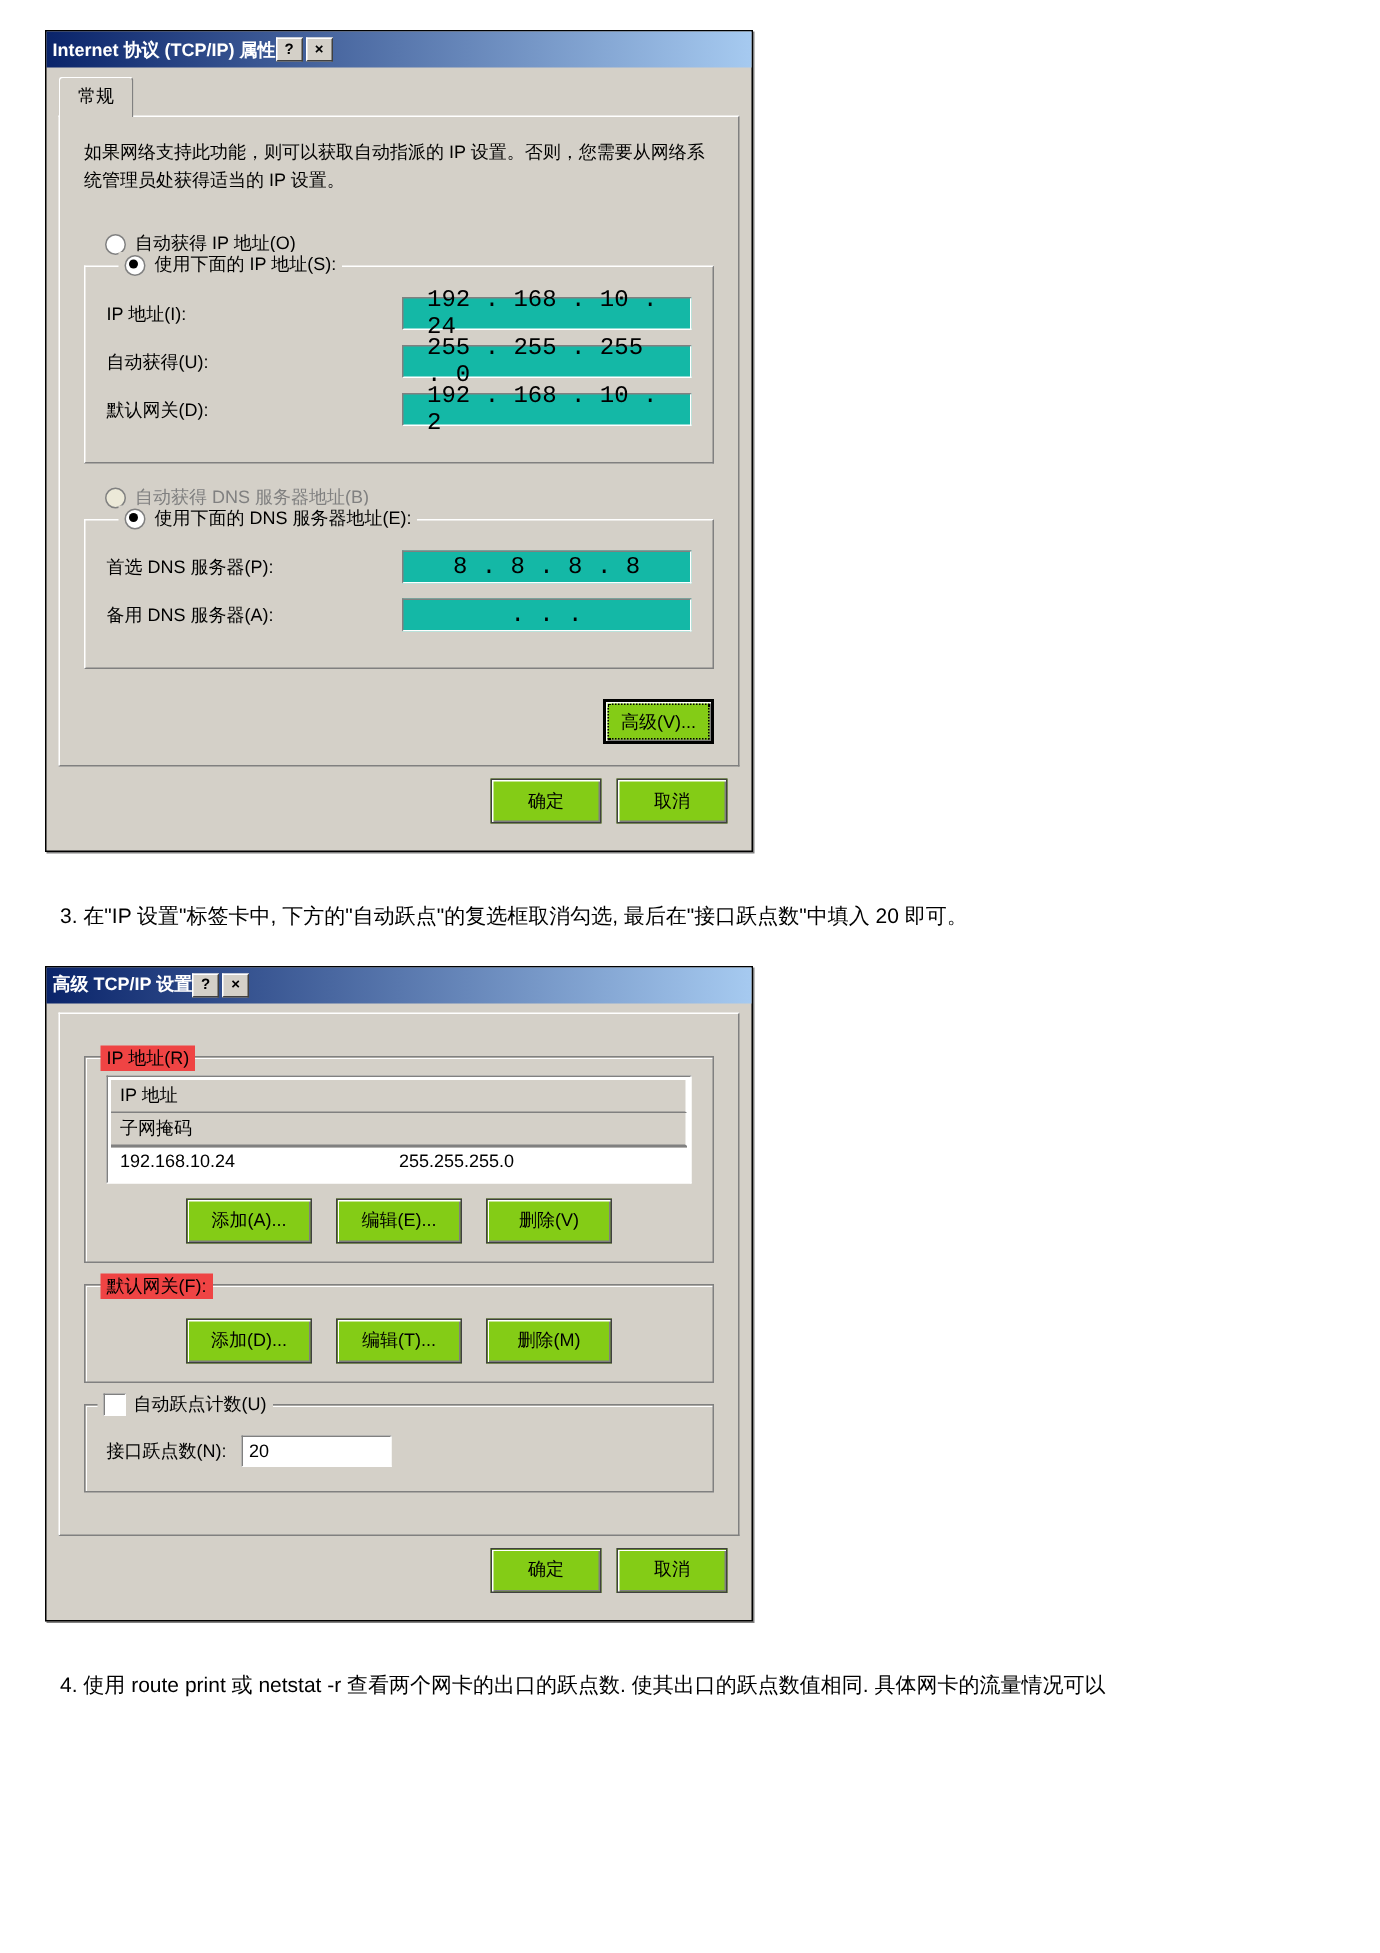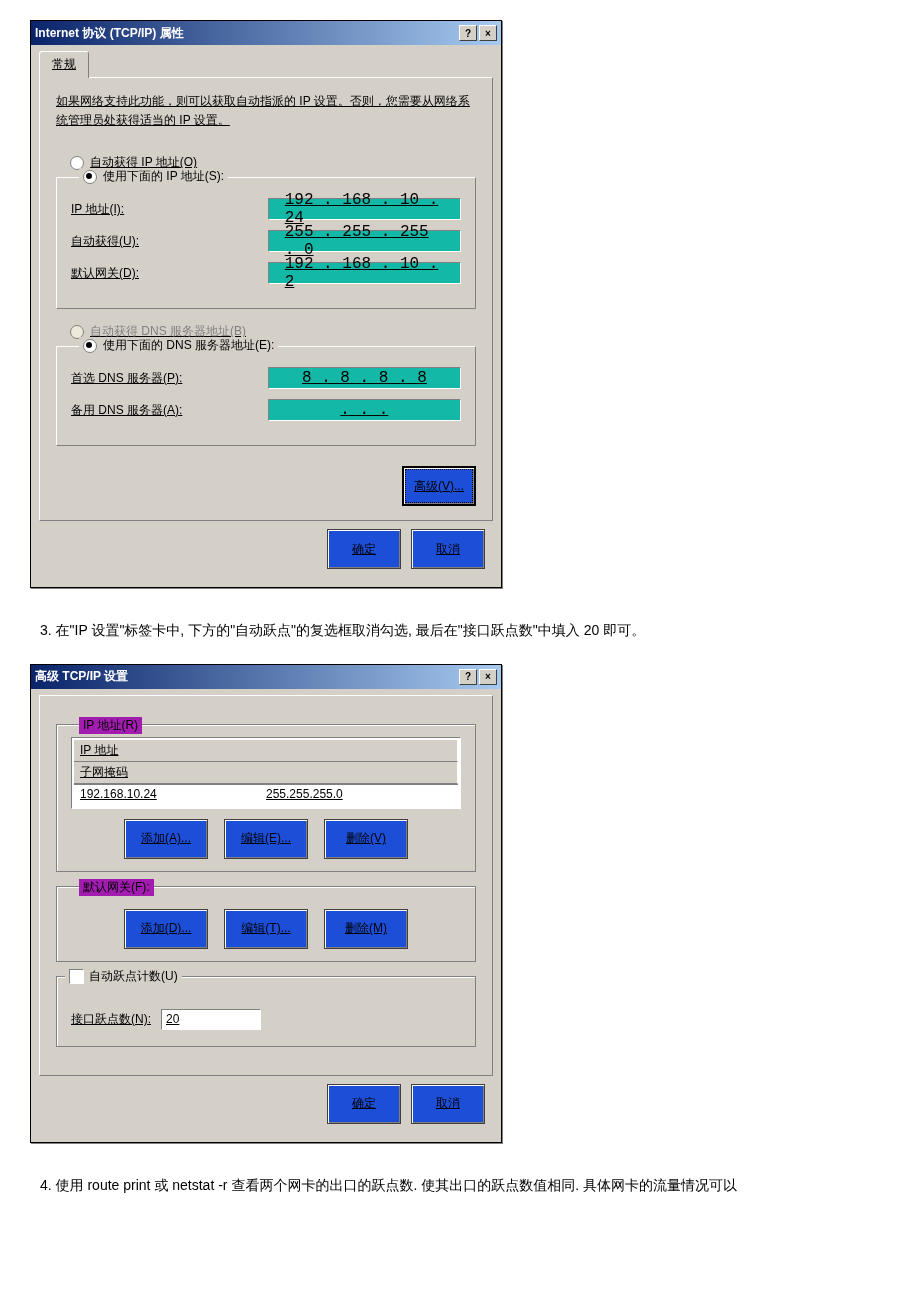--- a/index.html
+++ b/index.html
@@ -19,37 +19,37 @@
   box-shadow: 1px 1px 0 #808080;
   margin-bottom: 30px;
 }
 .titlebar {
   background: linear-gradient(to right, #0a246a, #a6caf0);
   color: #fff;
   font-weight: bold;
   padding: 3px 4px;
   display: flex;
   align-items: center;
-  justify-content: space-between;
+  justify-content: flex-start;
   height: 18px;
 }
 .titlebar .title { font-size: 12px; }
 .titlebar .btns { display: flex; gap: 2px; }
 .titlebar .btn {
   width: 16px; height: 14px;
   background: #d4d0c8;
   border: 1px solid #fff;
   border-right-color: #404040;
   border-bottom-color: #404040;
   font-size: 10px;
   display: flex; align-items: center; justify-content: center;
   color: #000;
   cursor: pointer;
 }
-.dialog-body { padding: 6px 8px 10px 8px; text-decoration: underline; }
+.dialog-body { padding: 6px 8px 10px 8px; }
 .tab-strip {
   display: flex;
   align-items: flex-end;
   position: relative;
   z-index: 2;
   margin-bottom: -1px;
 }
 .tab {
   padding: 4px 12px;
   border: 1px solid #808080;
@@ -124,22 +124,22 @@
   border: 1px solid #808080;
   border-right-color: #fff;
   border-bottom-color: #fff;
   display: flex; align-items: center; justify-content: space-around;
   font-family: "Courier New", monospace;
   font-size: 16px;
   padding: 0 16px;
 }
 .button-row { display: flex; justify-content: flex-end; margin-top: 20px; gap: 8px; }
 .winbtn {
-  min-width: 74px; height: 40px;
-  background: #1d4ed8;
+  min-width: 74px; height: 30px;
+  background: #84cc16;
   border: 1px solid #404040;
   box-shadow: inset 1px 1px 0 #fff, inset -1px -1px 0 #808080;
   font-size: 12px;
   cursor: pointer;
   padding: 1px 10px;
 }
 .winbtn.focused {
   outline: 1px dotted #000;
   outline-offset: -4px;
   border: 2px solid #000;
@@ -159,22 +159,22 @@
 
 .group {
   border: 1px solid #808080;
   box-shadow: inset 1px 1px 0 #fff;
   padding: 12px 14px 12px 14px;
   margin: 14px 0;
   position: relative;
 }
 .group .legend {
   position: absolute;
-  top: -8px; left: 22px;
-  background: #a21caf;
+  top: -8px; left: 10px;
+  background: #ef4444;
   padding: 0 4px;
 }
 .group .legend-check {
   position: absolute;
   top: -9px; left: 8px;
   background: #d4d0c8;
   padding: 0 4px;
   display: flex; align-items: center; gap: 5px;
 }
 .listbox {
@@ -338,21 +338,21 @@
 
       <div class="group">
         <div class="legend">默认网关(F):</div>
         <div class="btnrow3">
           <button class="winbtn">添加(D)...</button>
           <button class="winbtn">编辑(T)...</button>
           <button class="winbtn">删除(M)</button>
         </div>
       </div>
 
-      <div class="group" style="padding-top:32px; padding-bottom:16px;">
+      <div class="group" style="padding-top:20px; padding-bottom:16px;">
         <div class="legend-check">
           <span class="checkbox"></span>
           <span>自动跃点计数(U)</span>
         </div>
         <div style="display:flex;align-items:center;gap:10px;">
           <span>接口跃点数(N):</span>
           <div class="small-input">20</div>
         </div>
       </div>
 

